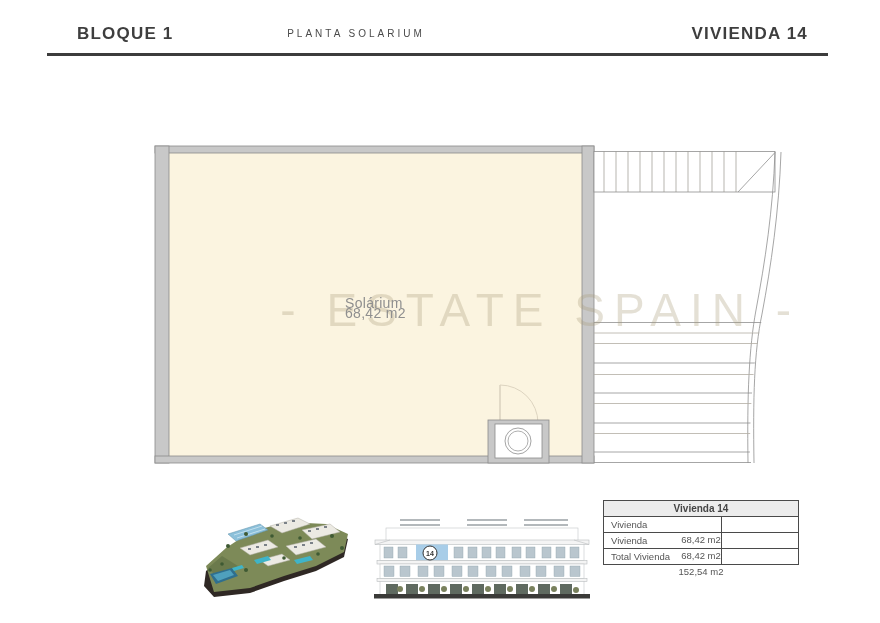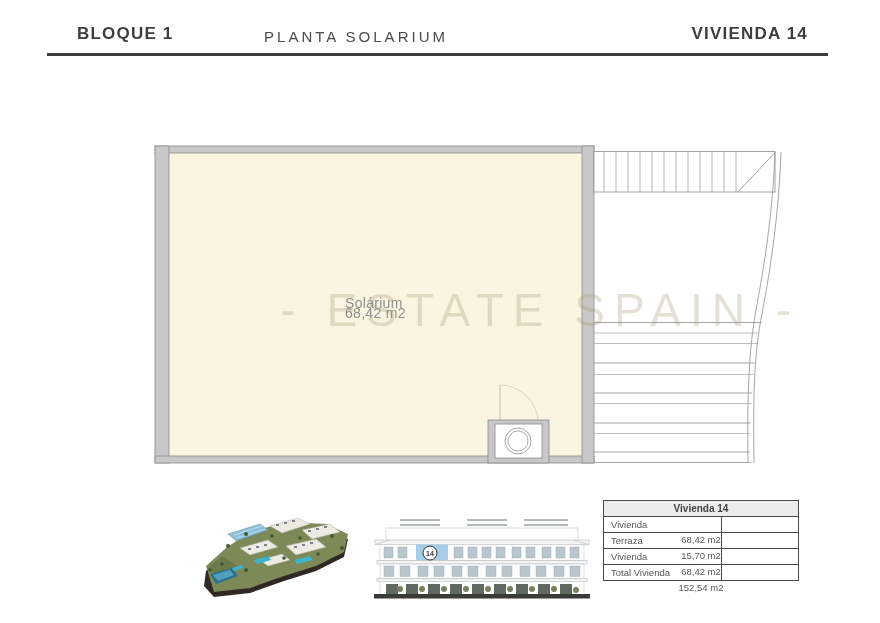--- a/index.html
+++ b/index.html
@@ -7,21 +7,21 @@
     width:880px;height:623px;position:relative;background:#ffffff;
     font-family:"Liberation Sans", sans-serif;overflow:hidden;
   }
   
   .hdr-left{
     position:absolute;left:77px;top:24px;font-size:17px;font-weight:700;
     letter-spacing:1.2px;color:#3e3e3e;
   }
   .hdr-center{
     position:absolute;left:0;top:28px;width:712px;text-align:center;
-    font-size:15px;font-weight:400;letter-spacing:3px;color:#4a4a4a;
+    font-size:10px;font-weight:400;letter-spacing:3px;color:#4a4a4a;
   }
   .hdr-right{
     position:absolute;right:72px;top:24px;font-size:17px;font-weight:700;
     letter-spacing:1.2px;color:#3e3e3e;
   }
   .hdr-rule{
     position:absolute;left:47px;top:53px;width:781px;height:3px;background:#3c3c3c;
   }
   
   .plan-svg{position:absolute;left:0;top:0;}
@@ -283,24 +283,20 @@
   </g>
 </svg>
 
 <div class="sum-table">
   <div class="sum-header">Vivienda 14</div>
   <div class="sum-row">
     <div class="sum-label">Vivienda</div>
     <div class="sum-value">68,42 m2</div>
   </div>
   <div class="sum-row">
-    <div class="sum-label">Terraza</div>
-    <div class="sum-value">15,70 m2</div>
-  </div>
-  <div class="sum-row">
     <div class="sum-label">Vivienda</div>
     <div class="sum-value">68,42 m2</div>
   </div>
   <div class="sum-row">
     <div class="sum-label">Total Vivienda</div>
     <div class="sum-value">152,54 m2</div>
   </div>
 </div>
 
 </body></html>

